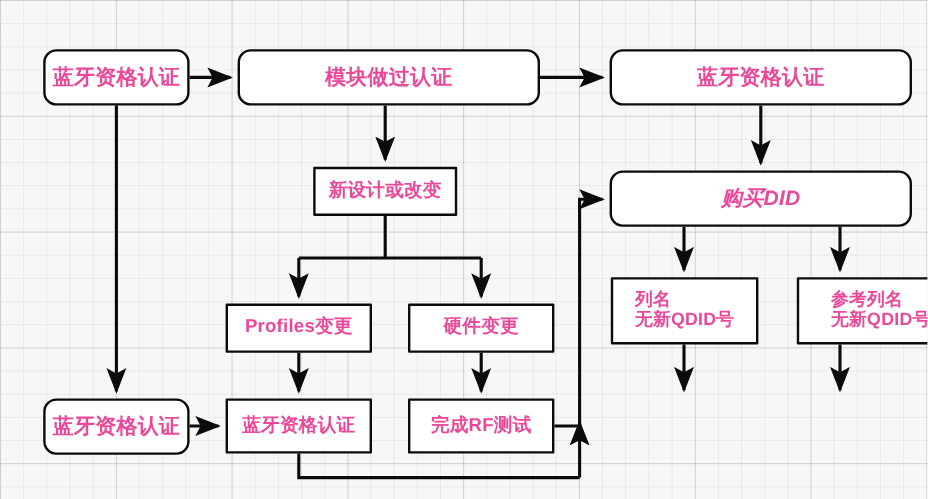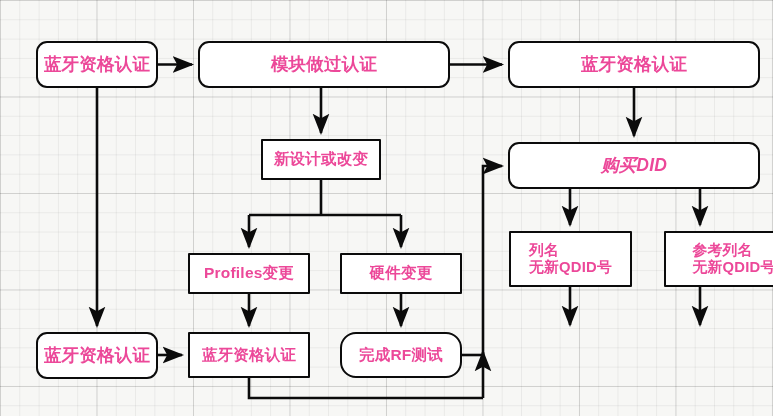--- a/index.html
+++ b/index.html
@@ -111,15 +111,15 @@
   <div class="node sq s16" style="left:188px; top:253px; width:122px; height:41px;">Profiles变更</div>
   <div class="node sq s16" style="left:340px; top:253px; width:122px; height:41px;">硬件变更</div>
 
   <div class="node sq s15" style="left:509px; top:231px; width:123px; height:56px;">列名
 无新QDID号</div>
   <div class="node sq s15" style="left:664px; top:231px; width:140px; height:56px;">参考列名
 无新QDID号</div>
 
   <div class="node rounded s18" style="left:36px;  top:332px; width:122px; height:47px;">蓝牙资格认证</div>
   <div class="node sq s16" style="left:188px; top:332px; width:122px; height:46px;">蓝牙资格认证</div>
-  <div class="node sq s16" style="left:340px; top:332px; width:122px; height:46px;border-radius:16px;">完成RF测试</div>
+  <div class="node sq s16" style="left:340px; top:332px; width:122px; height:46px;">完成RF测试</div>
 
 </div>
 
 </body></html>

